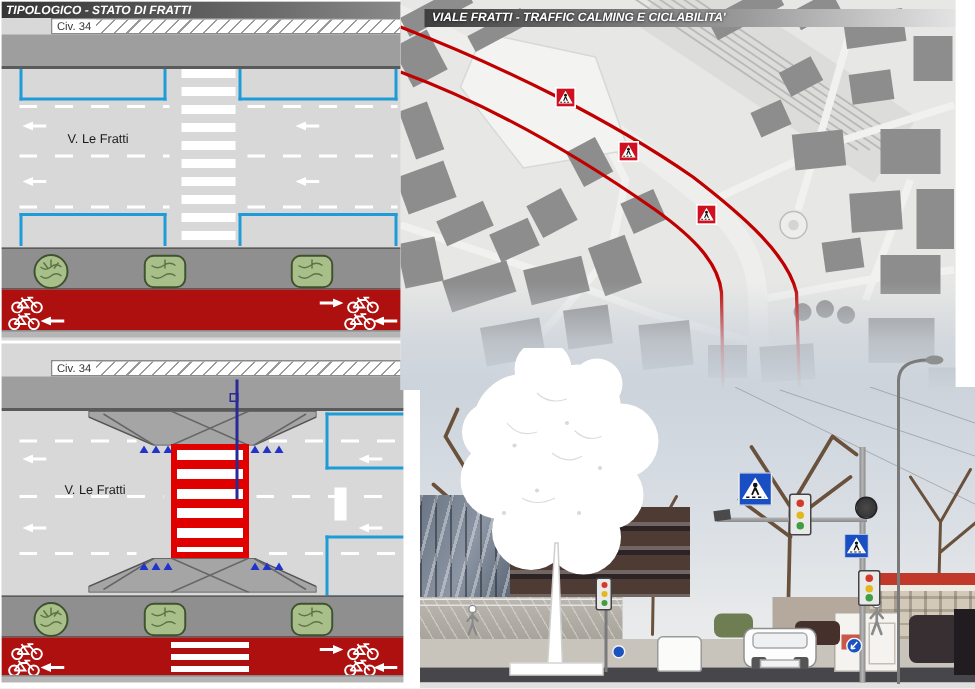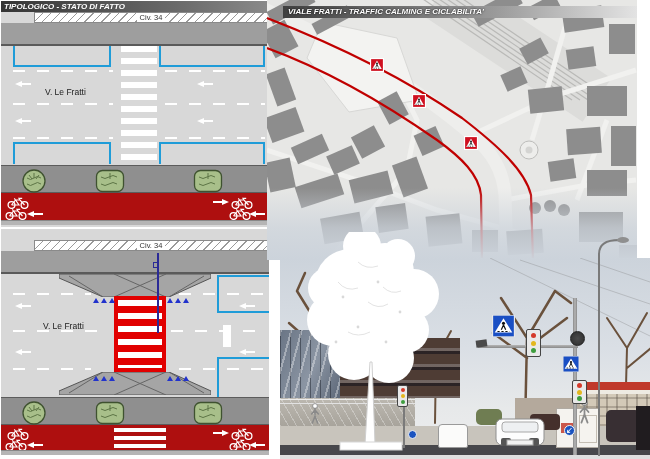--- a/index.html
+++ b/index.html
@@ -7,21 +7,21 @@
          font-family:"Liberation Sans",sans-serif;outline:1px solid #cfcfcf;}
   .abs{position:absolute;}
   
   .panel{position:absolute;left:1px;width:268px;background:#d8d8d8;overflow:hidden;}
   .titlebar{left:0;top:0;width:268px;height:11px;
             background:linear-gradient(90deg,#353535,#6e6e6e 70%,#8a8a8a);
             color:#fff;font-size:8px;font-weight:bold;font-style:italic;
             line-height:11px;padding-left:3px;box-sizing:border-box;white-space:nowrap;}
   .civband{left:33px;top:11px;width:234px;height:11px;background:#fff;border:1px solid #8a8a8a;box-sizing:border-box;
            background-image:repeating-linear-gradient(135deg,transparent 0 5px,#9a9a9a 5px 6px);}
-  .civlabel{left:0;top:0;width:100%;height:11px;text-align:center;font-size:7.5px;color:#333;line-height:10px;}
+  .civlabel{left:0;top:0;width:100%;height:11px;font-size:7.5px;color:#333;line-height:10px;}
   .civlabel span{background:#fff;padding:0 3px;}
   .sidewalk{left:0;width:268px;height:23px;background:#9e9e9e;border-bottom:2px solid #5a5a5a;box-sizing:border-box;}
   .bay{box-sizing:border-box;}
   .bay.u{border:2px solid #1f9cd8;border-top:none;}
   .bay.n{border:2px solid #1f9cd8;border-bottom:none;}
   .bay.e{border:2px solid #1f9cd8;border-right:none;}
   .zebra-v{background:repeating-linear-gradient(180deg,#ffffff 0 6px,#d8d8d8 6px 12px);}
   .dash{height:2px;background:repeating-linear-gradient(90deg,#fff 0 12px,transparent 12px 24px);}
   .streetname{font-size:8.5px;color:#1a1a1a;}
   .median{left:0;width:268px;height:28px;background:#8f8f8f;border-top:1px solid #5c5c5c;border-bottom:1px solid #5c5c5c;box-sizing:border-box;}
@@ -101,21 +101,21 @@
     <g id="sym-person">
       <circle cx="5" cy="3" r="2.4" fill="#fff" stroke="#8a8a8a" stroke-width="0.9"></circle>
       <path d="M5,5.5 L5,13 M5,7 L1.6,11 M5,7 L8.4,11 M5,13 L2.4,20 M5,13 L7.6,20" fill="none" stroke="#8a8a8a" stroke-width="1.5" stroke-linecap="round"></path>
     </g>
   </defs>
 </svg>
 
 <div id="board">
 
   <section class="panel" style="top:1px;height:226px;">
-    <div class="abs titlebar">TIPOLOGICO - STATO DI FATTO</div>
+    <div class="abs titlebar">TIPOLOGICO - STATO DI FRATTI</div>
     <div class="abs civband">
       <div class="abs civlabel"><span>Civ. 34</span></div>
     </div>
     <div class="abs sidewalk" style="top:22px;"></div>
 
     <div class="abs bay u" style="left:12px;top:45px;width:98px;height:21px;"></div>
     <div class="abs bay u" style="left:158px;top:45px;width:106px;height:21px;"></div>
 
     <div class="abs zebra-v" style="left:120px;top:45px;width:36px;height:119px;"></div>
 

